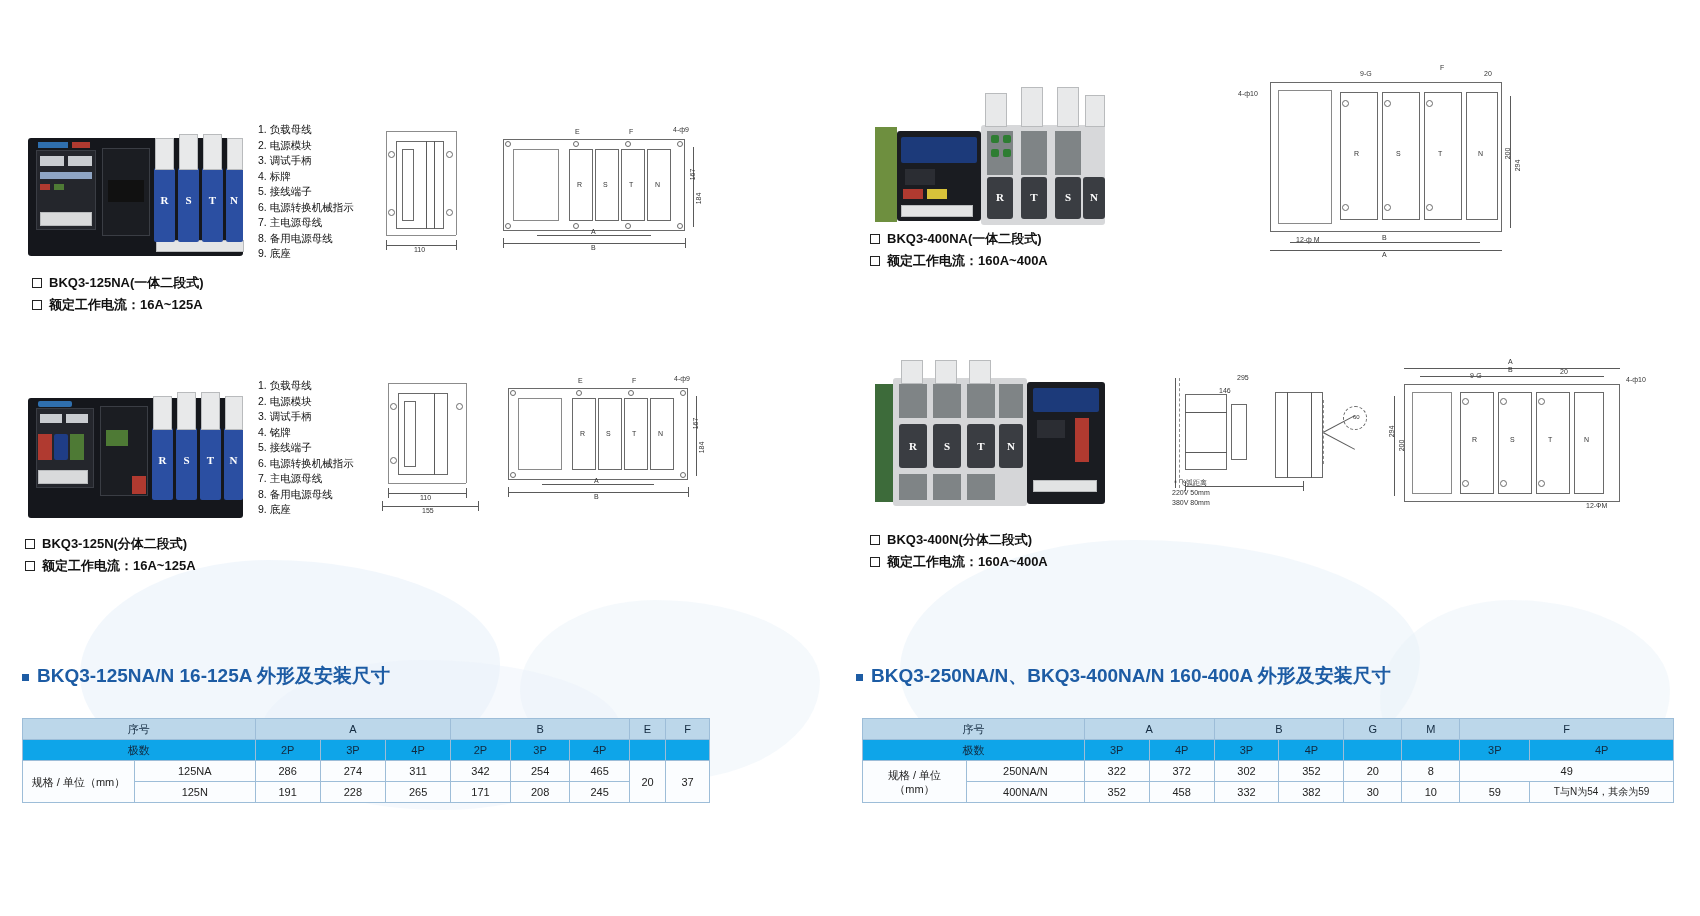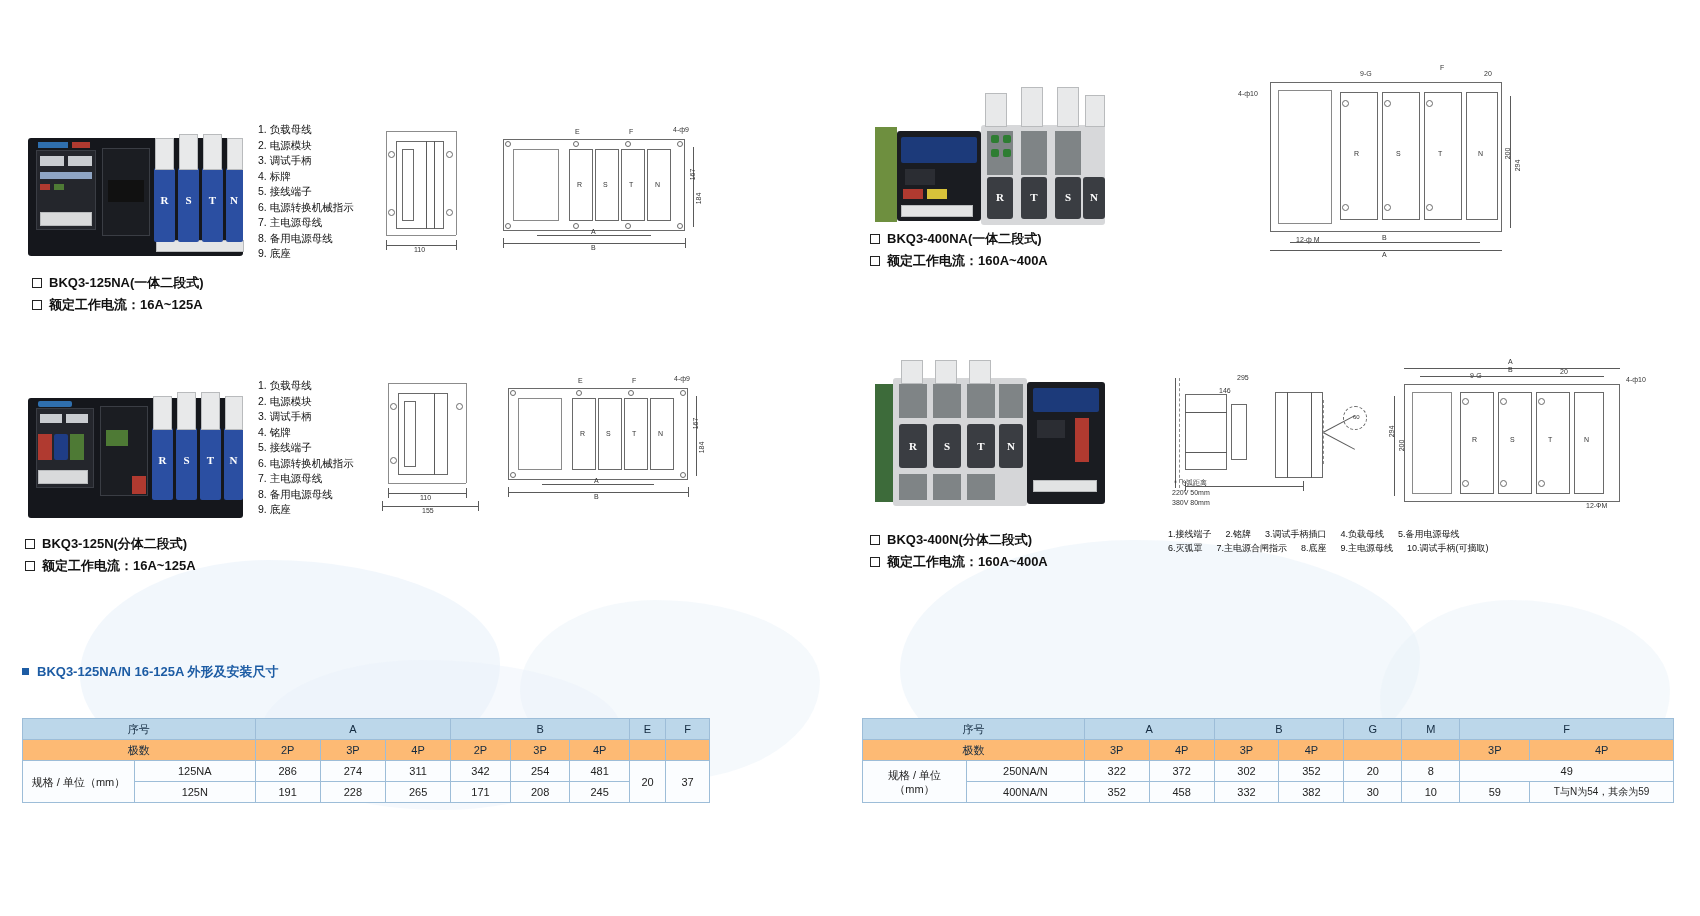--- a/index.html
+++ b/index.html
@@ -64,40 +64,40 @@
 
   
   .caption { position:absolute; font-size:13px; font-weight:bold; color:#111; line-height:22px; }
   .caption .cb {
     display:inline-block; width:10px; height:10px;
     border:1.4px solid #222; margin-right:7px; vertical-align:-1px;
   }
 
   
   .sec-head {
-    position:absolute; font-size:13px; font-weight:bold; color:#1d5ca4;
+    position:absolute; font-size:19px; font-weight:bold; color:#1d5ca4;
     white-space:nowrap;
   }
   .sec-head .sq {
     display:inline-block; width:7px; height:7px; background:#1d5ca4;
     margin-right:8px; vertical-align:1px;
   }
 
   
   table.spec {
     position:absolute; border-collapse:collapse;
     font-size:11px; color:#222; background:#fff;
     font-family:"Liberation Sans",sans-serif;
   }
   table.spec th, table.spec td {
     border:1px solid #9dbdd8; text-align:center; padding:3px 2px;
     font-weight:normal; line-height:14px;
   }
   table.spec th { background:#bcd7ea; color:#12293f; }
-  table.spec th.lite { background:#fdba74; }
+  table.spec th.lite { background:#0ea5e9; }
   table.spec td { background:#fbfdff; }
   .t-left { font-size:10.5px; }
   .t-right { font-size:10.5px; }
 
   
   td.note { font-size:10px; }
 </style>
 </head>
 <body>
 
@@ -456,36 +456,20 @@
   <div class="dl h" style="left:14px; top:6px; width:216px;"></div>
   <div class="dl h" style="left:30px; top:14px; width:184px;"></div>
   <div class="dlabel" style="left:118px; top:-4px;">A</div>
   <div class="dlabel" style="left:118px; top:4px;">B</div>
 </div>
 
 <div class="dlabel" style="left:1172px; top:478px; font-size:7px;">＊飞弧距离</div>
 <div class="dlabel" style="left:1172px; top:489px; font-size:7px;">220V  50mm</div>
 <div class="dlabel" style="left:1172px; top:499px; font-size:7px;">380V  80mm</div>
 
-<div class="legend" style="left:1168px; top:527px; font-size:9px; line-height:14px;">
-  <div style="display:flex; gap:14px;">
-    <span>1.接线端子</span>
-    <span>2.铭牌</span>
-    <span>3.调试手柄插口</span>
-    <span>4.负载母线</span>
-    <span>5.备用电源母线</span>
-  </div>
-  <div style="display:flex; gap:14px;">
-    <span>6.灭弧罩</span>
-    <span>7.主电源合闸指示</span>
-    <span>8.底座</span>
-    <span>9.主电源母线</span>
-    <span>10.调试手柄(可摘取)</span>
-  </div>
-</div>
 
 <div class="sec-head" style="left:22px; top:663px;">
   <span class="sq"></span><span>BKQ3-125NA/N  16-125A 外形及安装尺寸</span>
 </div>
 
 <table class="spec t-left" style="left:22px; top:718px; width:688px;">
   <tbody>
         <tr>
     <th colspan="2" rowspan="1" style="width:238px;">序号</th>
     <th colspan="3" style="width:204px;">A</th>
@@ -505,36 +489,39 @@
     <th class="lite"></th>
   </tr>
   <tr>
     <td rowspan="2" style="width:112px;">规格 / 单位（mm）</td>
     <td>125NA</td>
     <td>286</td>
     <td>274</td>
     <td>311</td>
     <td>342</td>
     <td>254</td>
-    <td>481</td>
+    <td>465</td>
     <td rowspan="2">20</td>
     <td rowspan="2">37</td>
   </tr>
   <tr>
     <td>125N</td>
     <td>191</td>
     <td>228</td>
     <td>265</td>
     <td>171</td>
     <td>208</td>
     <td>245</td>
   </tr>
 </tbody>
     </table>
 
+<div class="sec-head" style="left:856px; top:663px;">
+  <span class="sq"></span><span>BKQ3-250NA/N、BKQ3-400NA/N  160-400A 外形及安装尺寸</span>
+</div>
 
 <table class="spec t-right" style="left:862px; top:718px; width:812px;">
   <tbody>
         <tr>
     <th colspan="2" style="width:222px;">序号</th>
     <th colspan="2" style="width:130px;">A</th>
     <th colspan="2" style="width:130px;">B</th>
     <th style="width:58px;">G</th>
     <th style="width:58px;">M</th>
     <th colspan="2" style="width:214px;">F</th>

